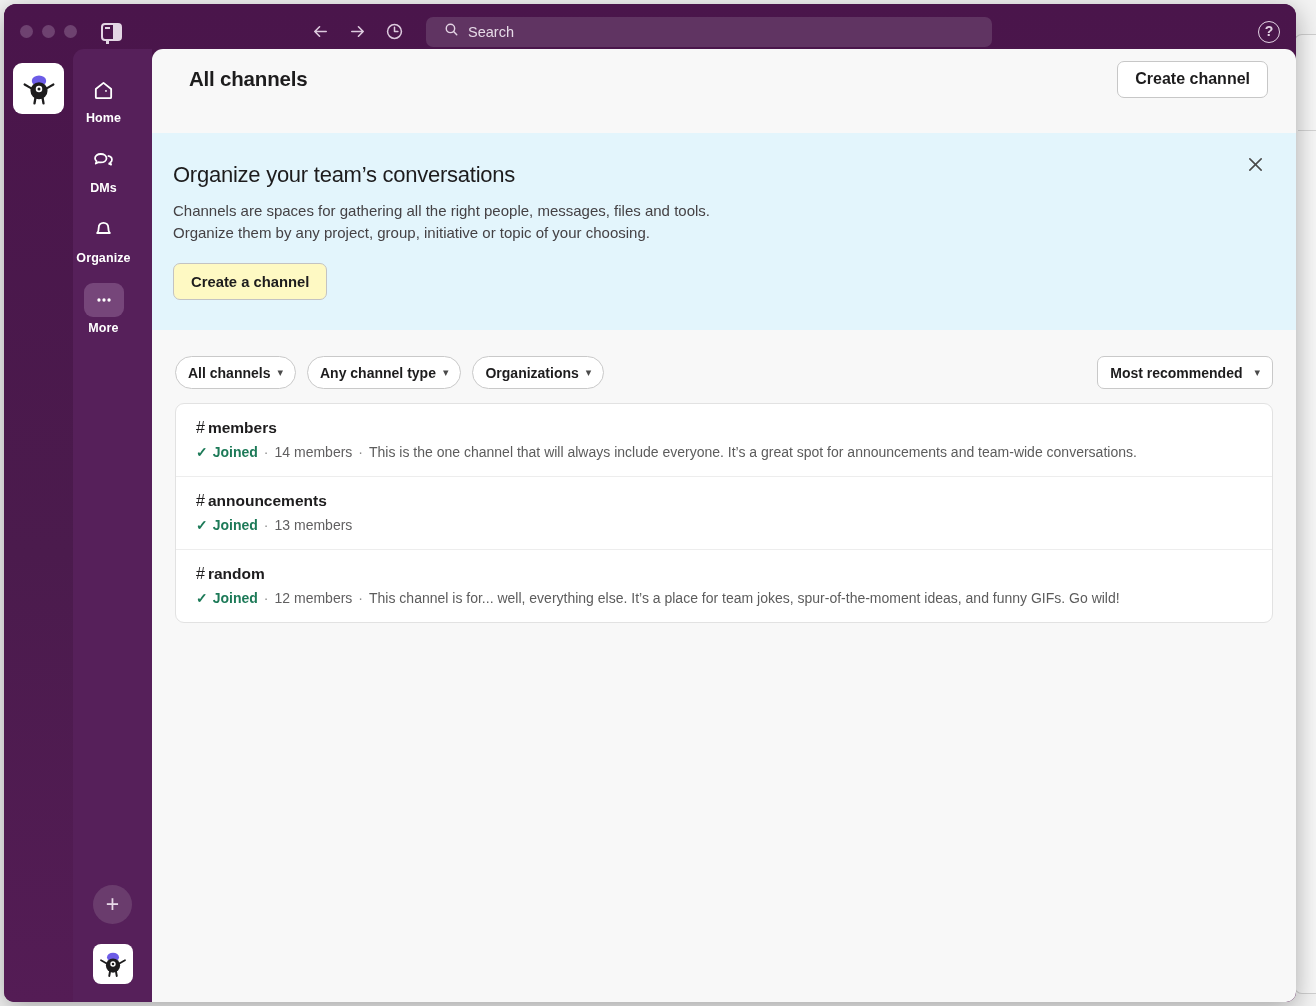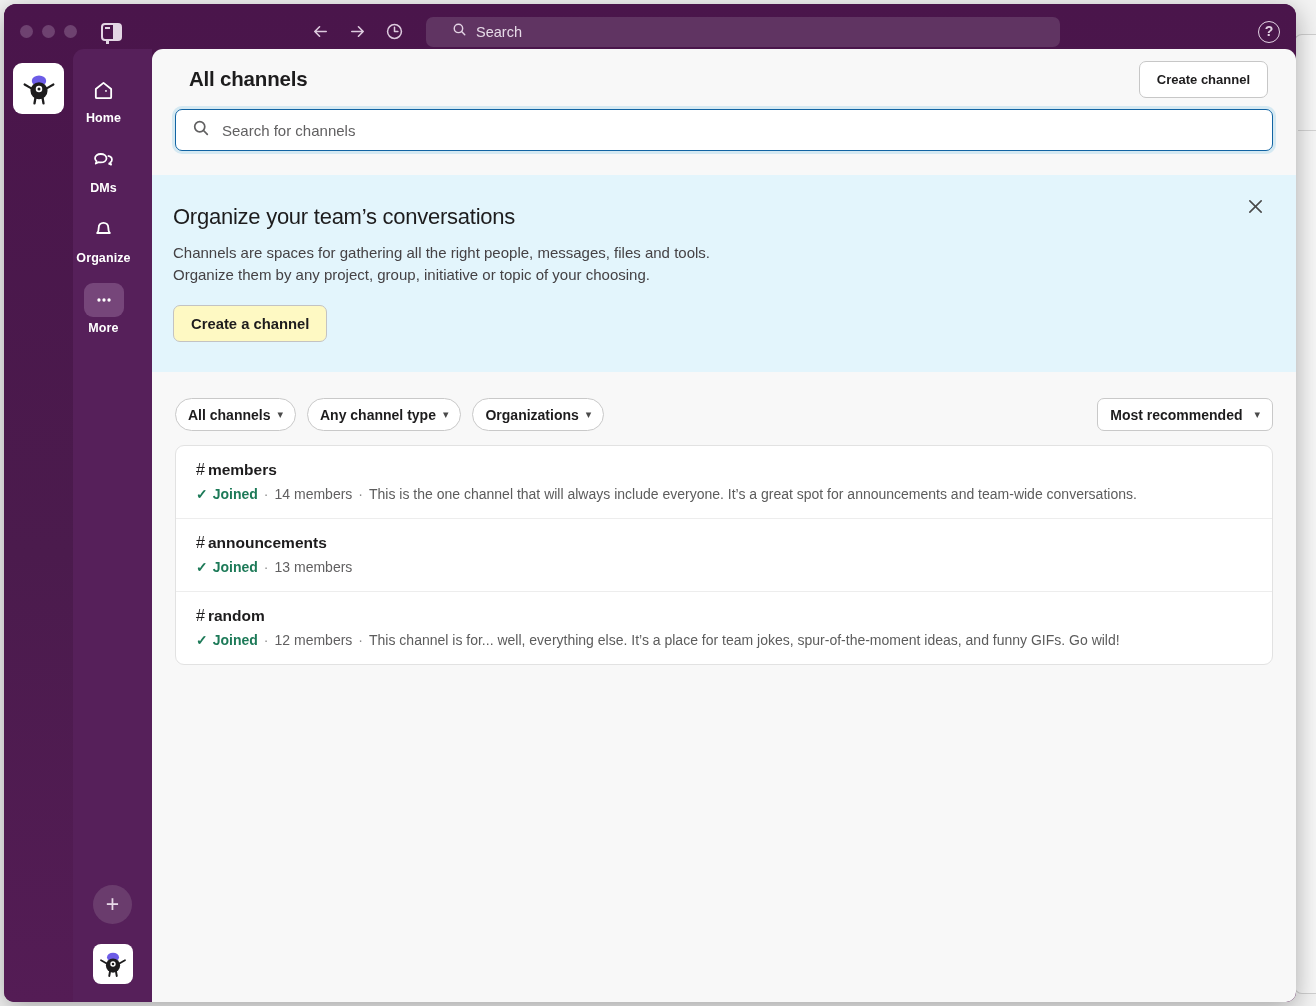--- a/index.html
+++ b/index.html
@@ -64,23 +64,23 @@
     background: #e3d6e4;
   }
 
   .nav-btns {
     display: flex; align-items: center; gap: 18px;
     margin-left: 189px; color: #dcc9dd;
   }
   .nav-btns svg { display: block; }
 
   .topsearch {
-    margin-left: 22px; width: 634px; height: 30px;
+    margin-left: 22px; width: 566px; height: 30px;
     background: #603462; border-radius: 7px;
-    display: flex; align-items: center; padding: 0 26px; gap: 9px;
+    display: flex; align-items: center; padding: 0 18px; gap: 9px;
     color: #e3d3e4;
   }
   .topsearch .ph { font-size: 14.5px; color: #e6daE7; }
 
   .help-btn {
     position: absolute; right: 16px; top: 17px;
     width: 22px; height: 22px; border: 1.8px solid #e2d2e3; border-radius: 50%;
     color: #e2d2e3; font-size: 14px; line-height: 19px; text-align: center;
     font-weight: bold;
   }
@@ -133,21 +133,21 @@
   }
 
   .main-header {
     height: 60px; display: flex; align-items: center; justify-content: space-between;
     padding: 0 28px 0 37px;
   }
   .page-title { font-size: 20.5px; font-weight: 700; color: #1d1c1d; letter-spacing: -.2px; }
   .create-channel-btn {
     height: 37px; padding: 0 17px; background: #fff; color: #1d1c1d;
     border: 1px solid #c7c7c7; border-radius: 7px;
-    font-size: 13px; font-weight: 700; font-family: inherit;
+    font-size: 16px; font-weight: 700; font-family: inherit;
     display: flex; align-items: center; cursor: pointer;
   }
 
   .searchbox-wrap { padding: 0 23px; }
   .searchbox {
     height: 42px; background: #fff; border: 1.6px solid #1264a3;
     border-radius: 7px; display: flex; align-items: center; gap: 12px;
     padding: 0 16px;
     box-shadow: 0 0 0 3px rgba(29,155,209,.16);
   }
@@ -335,31 +335,20 @@
       </div>
     </div>
 
     <div class="main">
 
       <div class="main-header">
         <div class="page-title">All channels</div>
         <button class="create-channel-btn">Create channel</button>
       </div>
 
-      <div class="searchbox-wrap">
-        <div class="searchbox">
-          <span>
-            <svg width="18" height="18" viewBox="0 0 20 20" fill="none" stroke="#616061" stroke-width="1.9" stroke-linecap="round">
-                <circle cx="8.6" cy="8.6" r="5.6"></circle>
-                <path d="M12.8 12.8L17 17"></path>
-              </svg>
-          </span>
-          <span class="ph">Search for channels</span>
-        </div>
-      </div>
 
       <div class="banner">
         <div class="banner-inner">
           <h2>Organize your team’s conversations</h2>
           <p>
             <span>Channels are spaces for gathering all the right people, messages, files and tools.</span><br>
             <span>Organize them by any project, group, initiative or topic of your choosing.</span>
           </p>
           <button class="banner-btn">Create a channel</button>
         </div>

